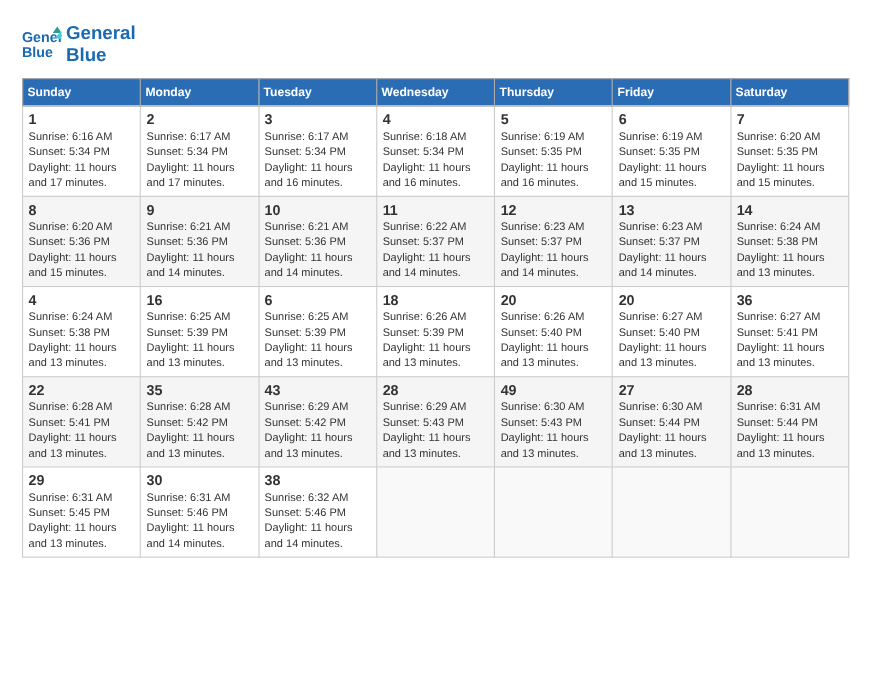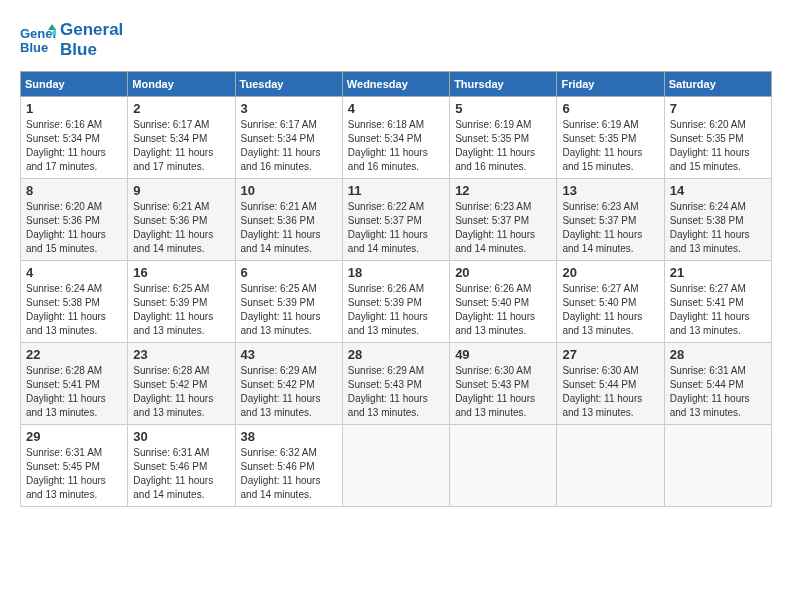--- a/index.html
+++ b/index.html
@@ -192,31 +192,31 @@
         </td>
         <td>
           <span class="day-num">20</span>
           <div class="day-info">Sunrise: 6:26 AM<br>Sunset: 5:40 PM<br>Daylight: 11 hours<br>and 13 minutes.</div>
         </td>
         <td>
           <span class="day-num">20</span>
           <div class="day-info">Sunrise: 6:27 AM<br>Sunset: 5:40 PM<br>Daylight: 11 hours<br>and 13 minutes.</div>
         </td>
         <td>
-          <span class="day-num">21</span>
+          <span class="day-num">36</span>
           <div class="day-info">Sunrise: 6:27 AM<br>Sunset: 5:41 PM<br>Daylight: 11 hours<br>and 13 minutes.</div>
         </td>
       </tr>
       <tr>
         <td>
           <span class="day-num">22</span>
           <div class="day-info">Sunrise: 6:28 AM<br>Sunset: 5:41 PM<br>Daylight: 11 hours<br>and 13 minutes.</div>
         </td>
         <td>
-          <span class="day-num">23</span>
+          <span class="day-num">35</span>
           <div class="day-info">Sunrise: 6:28 AM<br>Sunset: 5:42 PM<br>Daylight: 11 hours<br>and 13 minutes.</div>
         </td>
         <td>
           <span class="day-num">43</span>
           <div class="day-info">Sunrise: 6:29 AM<br>Sunset: 5:42 PM<br>Daylight: 11 hours<br>and 13 minutes.</div>
         </td>
         <td>
           <span class="day-num">28</span>
           <div class="day-info">Sunrise: 6:29 AM<br>Sunset: 5:43 PM<br>Daylight: 11 hours<br>and 13 minutes.</div>
         </td>

